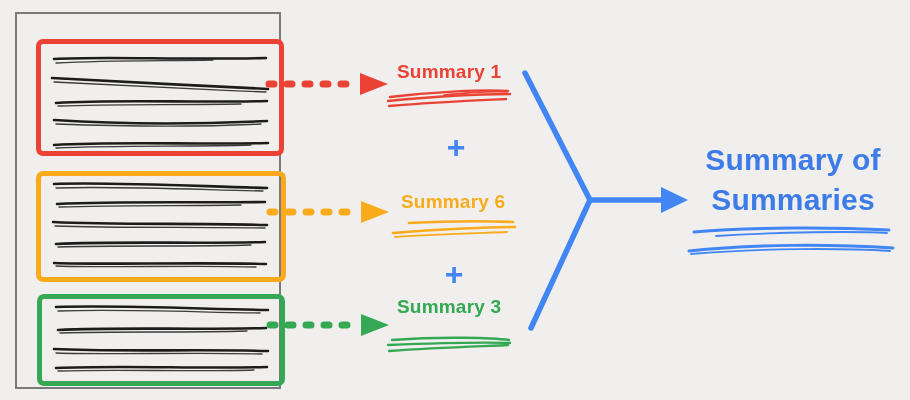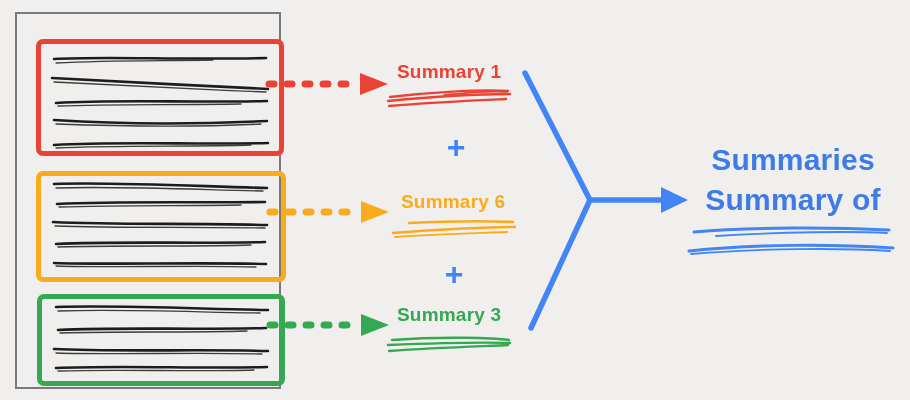--- a/index.html
+++ b/index.html
@@ -42,21 +42,21 @@
   .arrow-svg{ position:absolute; width:132px; height:28px; }
   .arrow-red{ left:265px; top:70px; }
   .arrow-orange{ left:266px; top:198px; }
   .arrow-green{ left:266px; top:311px; }
 
   .summary-label{
     position:absolute; font-size:19px; font-weight:700; letter-spacing:.2px; white-space:nowrap;
   }
   .label-red{ left:397px; top:61px; color:var(--red);}
   .label-orange{ left:401px; top:191px; color:var(--orange);}
-  .label-green{ left:397px; top:304px; color:var(--green);}
+  .label-green{ left:397px; top:296px; color:var(--green);}
 
   .underline-svg{ position:absolute; width:128px; height:28px;}
   .under-red{ left:384px; top:86px;}
   .under-orange{ left:389px; top:216px;}
   .under-green{ left:384px; top:332px;}
 
   .plus{
     position:absolute; color:var(--blue); font-size:32px; font-weight:700;
     transform:translate(-50%,-54%); line-height:1;
   }
@@ -159,22 +159,22 @@
   <div class="plus plus-2">+</div>
 
   <svg class="merge-svg" viewBox="0 0 200 280" aria-hidden="true">
     <path class="merge-line" d="M25 13 L90 140"></path>
     <path class="merge-line" d="M31 268 L90 140"></path>
     <path class="merge-line" d="M90 140 L162 140"></path>
     <polygon class="fill-blue" points="161,127 188,140 161,153"></polygon>
   </svg>
 
   <div class="result-title">
+    <div>Summary of</div>
     <div>Summaries</div>
-    <div>Summary of</div>
   </div>
   <svg class="result-underline" viewBox="0 0 218 44" aria-hidden="true">
     <path class="stroke-blue" d="M12 12 C 70 7, 150 7, 207 10"></path>
     <path class="stroke-blue" d="M34 16 C 100 12, 170 11, 205 13" style="stroke-width:1.8"></path>
     <path class="stroke-blue" d="M7 31 C 70 24, 150 24, 211 28"></path>
     <path class="stroke-blue" d="M9 34 C 80 28, 160 28, 208 31" style="stroke-width:1.8"></path>
   </svg>
 
 </div>
 

